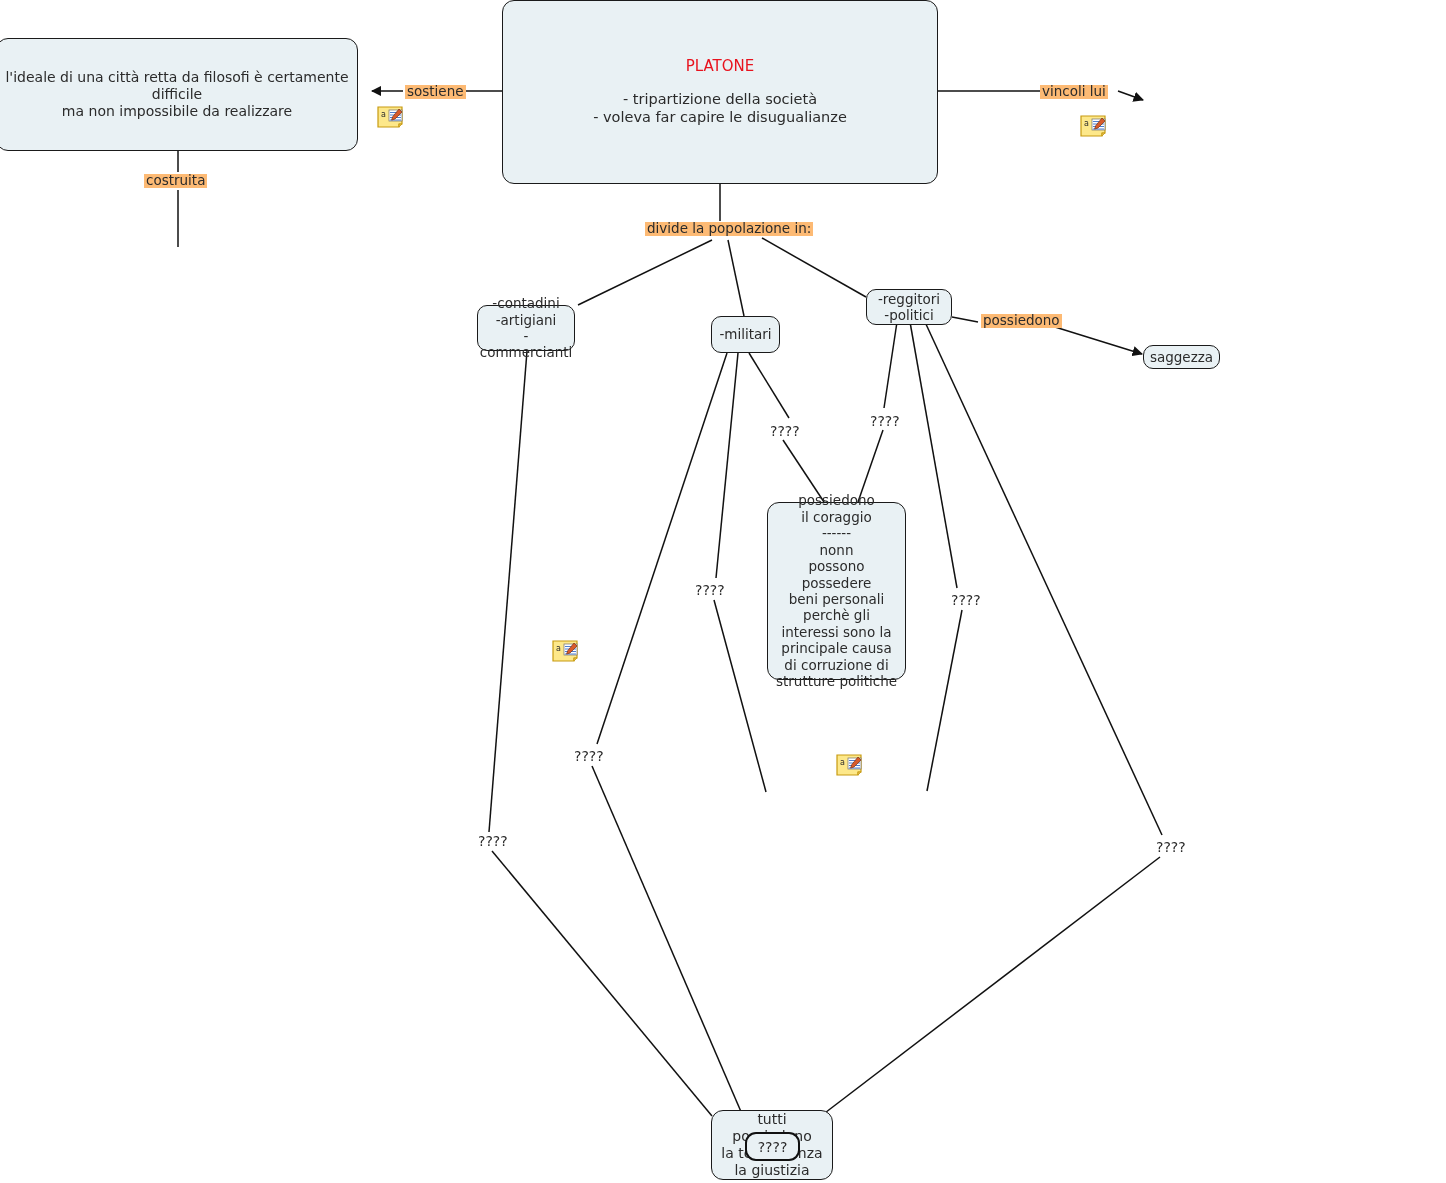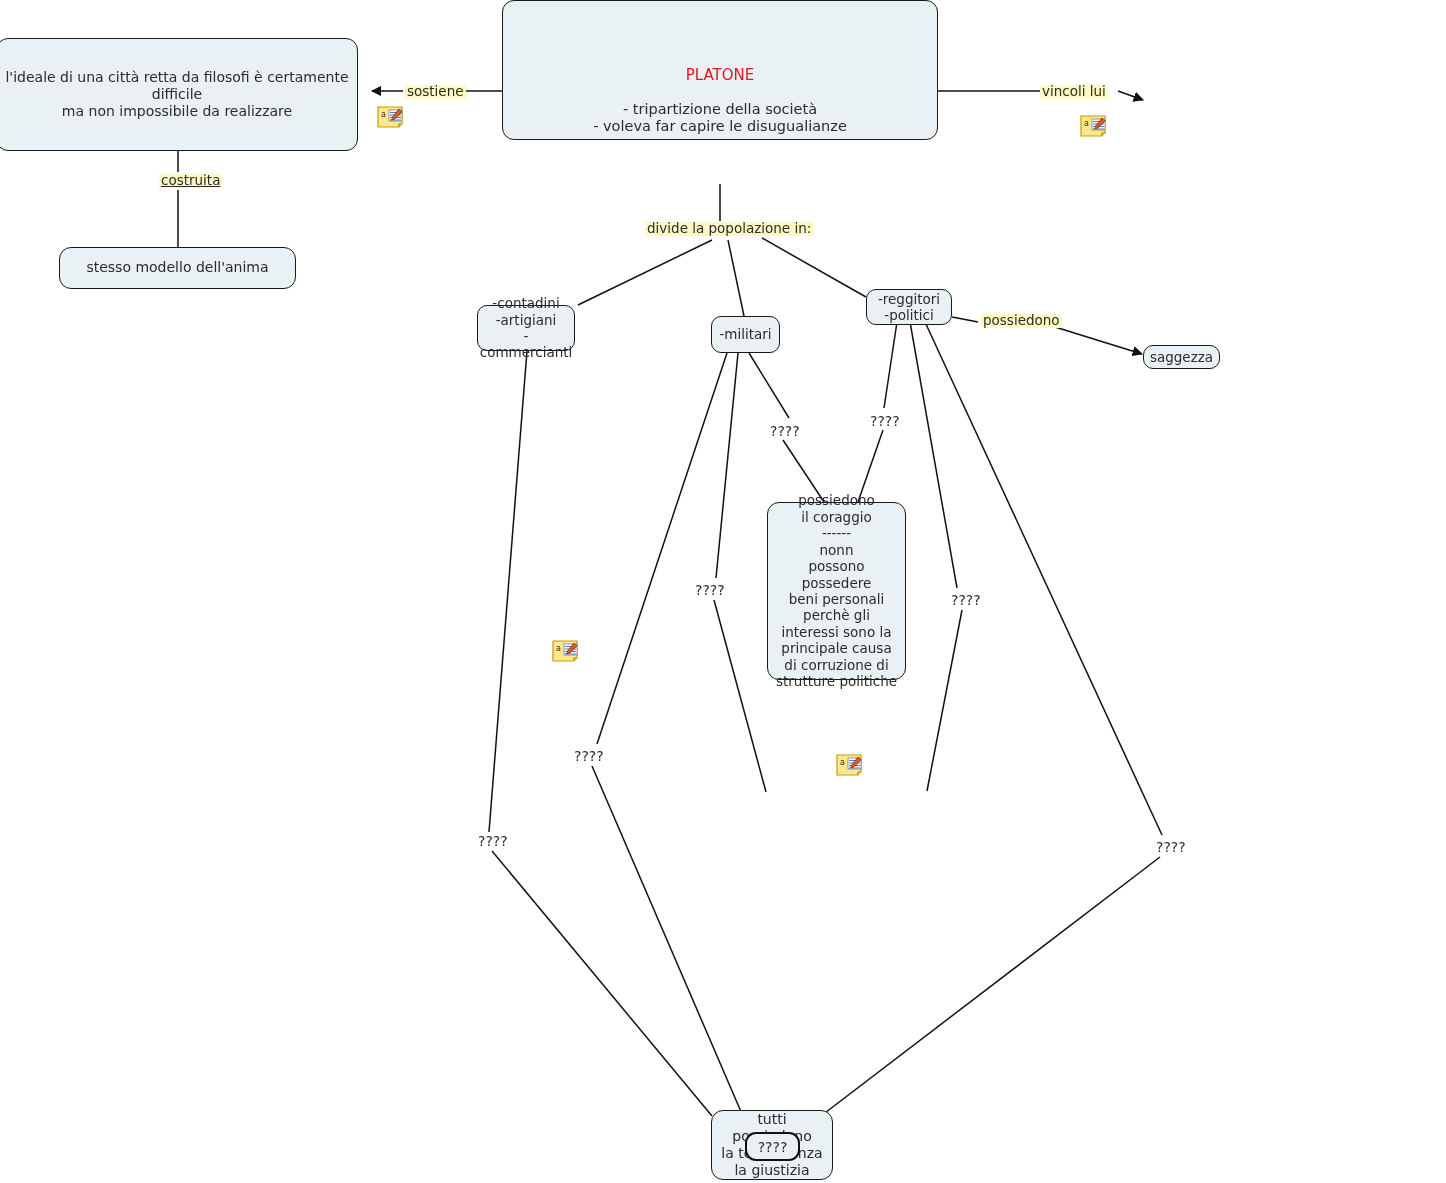--- a/index.html
+++ b/index.html
@@ -56,21 +56,21 @@
   .platone-body {
     margin-top: 16px;
     white-space: pre-line;
     font-size: 14.5px;
   }
   .edge-label {
     position: absolute;
     font-size: 13.5px;
     color: #2b2b2b;
     white-space: nowrap;
-    background: #fef9c3;
+    background: #fdba74;
     padding: 0 2px;
     line-height: 1;
   }
   .qmark {
     position: absolute;
     font-size: 14px;
     color: #2b2b2b;
     background: #ffffff;
     padding: 0 1px;
     line-height: 1;
@@ -143,36 +143,33 @@
 
       <line x1="910" y1="322" x2="957" y2="588"></line>
       <line x1="962" y1="610" x2="927" y2="791"></line>
 
       <line x1="925" y1="322" x2="1162" y2="835"></line>
       <line x1="1160" y1="857" x2="817" y2="1119"></line>
 
     </g>
   </svg>
 
-  <div class="node" style="left:502px; top:0px; width:436px; height:140px;align-items:flex-end;">
+  <div class="node" style="left:502px; top:0px; width:436px; height:184px;">
     <div class="platone-inner">
       <div class="node-title">PLATONE</div>
       <div class="platone-body">- tripartizione della società
 - voleva far capire le disugualianze</div>
     </div>
   </div>
 
   <div class="node" style="left:-4px; top:38px; width:362px; height:113px;">
     <span>l'ideale di una città retta da filosofi è certamente difficile
 ma non impossibile da realizzare</span>
   </div>
 
-  <div class="node" style="left:59px; top:247px; width:237px; height:42px;">
-    <span>stesso modello dell'anima</span>
-  </div>
 
 
   <div class="node small" style="left:477px; top:305px; width:98px; height:46px;">
     <span>-contadini
 -artigiani
 -commercianti</span>
   </div>
 
   <div class="node small" style="left:711px; top:316px; width:69px; height:37px;">
     <span>-militari</span>
@@ -209,21 +206,21 @@
   </div>
 
   <div class="overlay-node" style="left:745px; top:1132px; width:55px; height:29px;">
     <span>????</span>
   </div>
 
   <div class="edge-label" style="left:405px; top:85px;">sostiene</div>
 
   <div class="edge-label" style="left:1040px; top:85px;">vincoli lui</div>
 
-  <div class="edge-label" style="left:159px; top:174px;text-decoration:underline;">costruita</div>
+  <div class="edge-label" style="left:144px; top:174px;">costruita</div>
 
   <div class="edge-label" style="left:645px; top:222px;">divide la popolazione in:</div>
 
   <div class="edge-label" style="left:981px; top:314px;">possiedono</div>
 
   <div class="qmark" style="left:769px; top:424px;">????</div>
 
   <div class="qmark" style="left:869px; top:414px;">????</div>
 
   <div class="qmark" style="left:694px; top:583px;">????</div>

